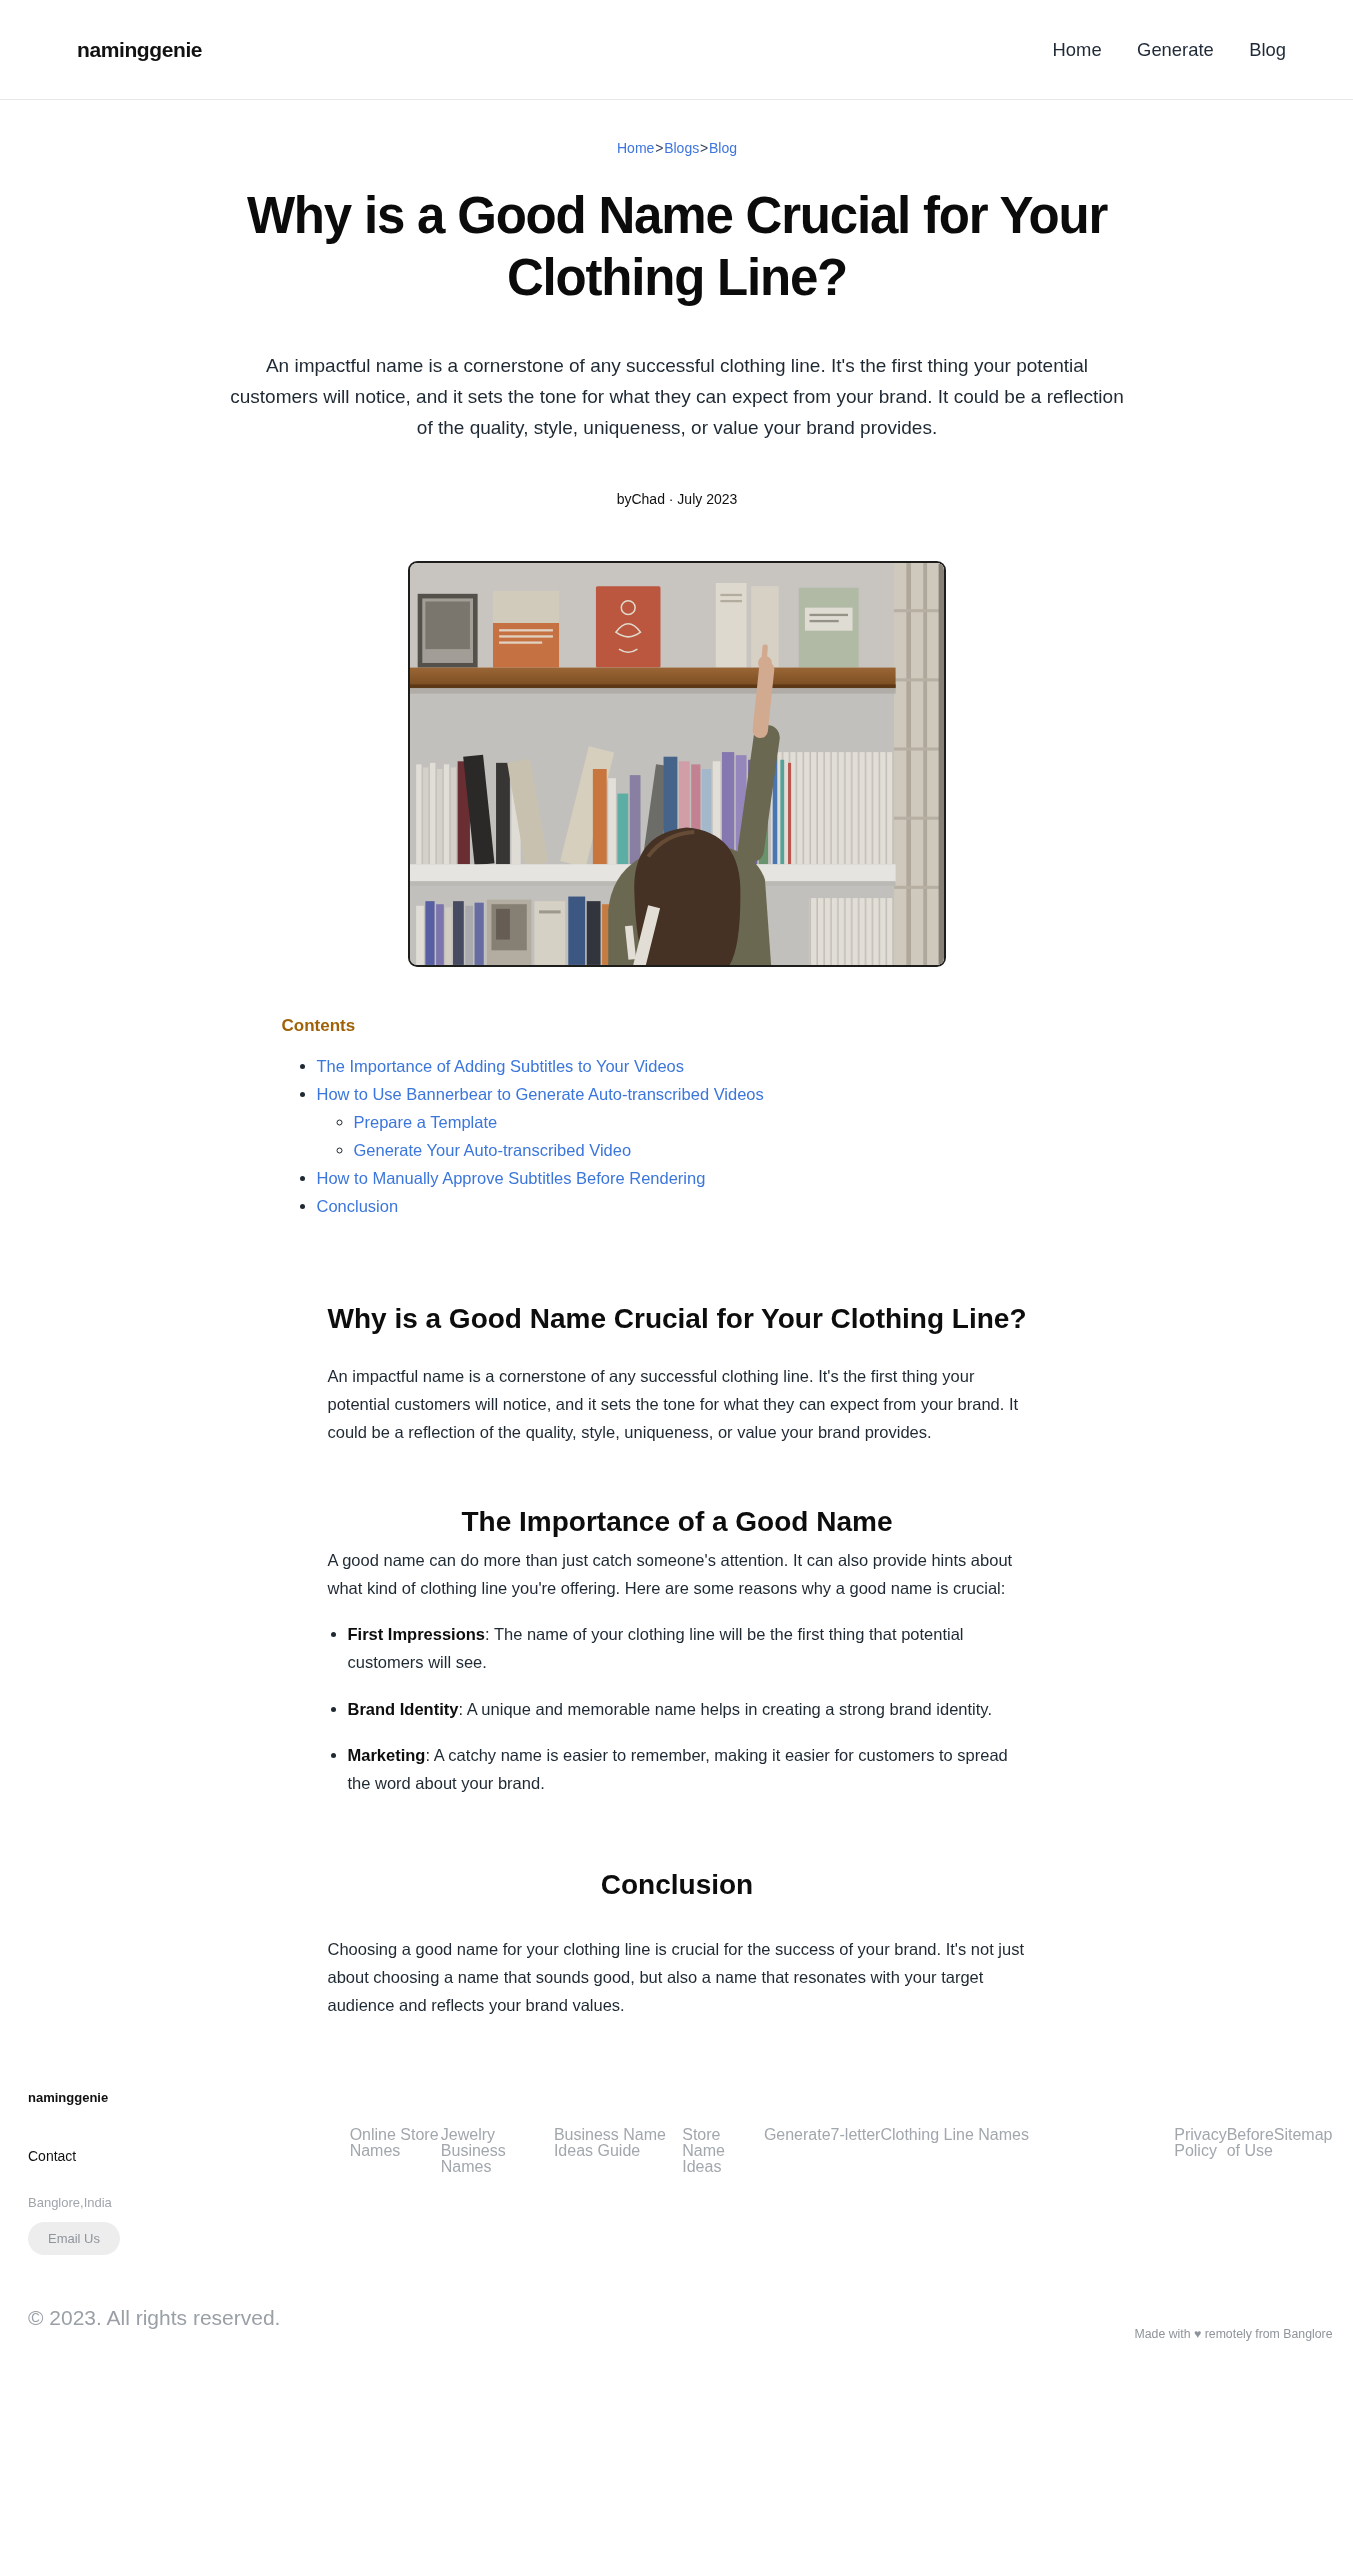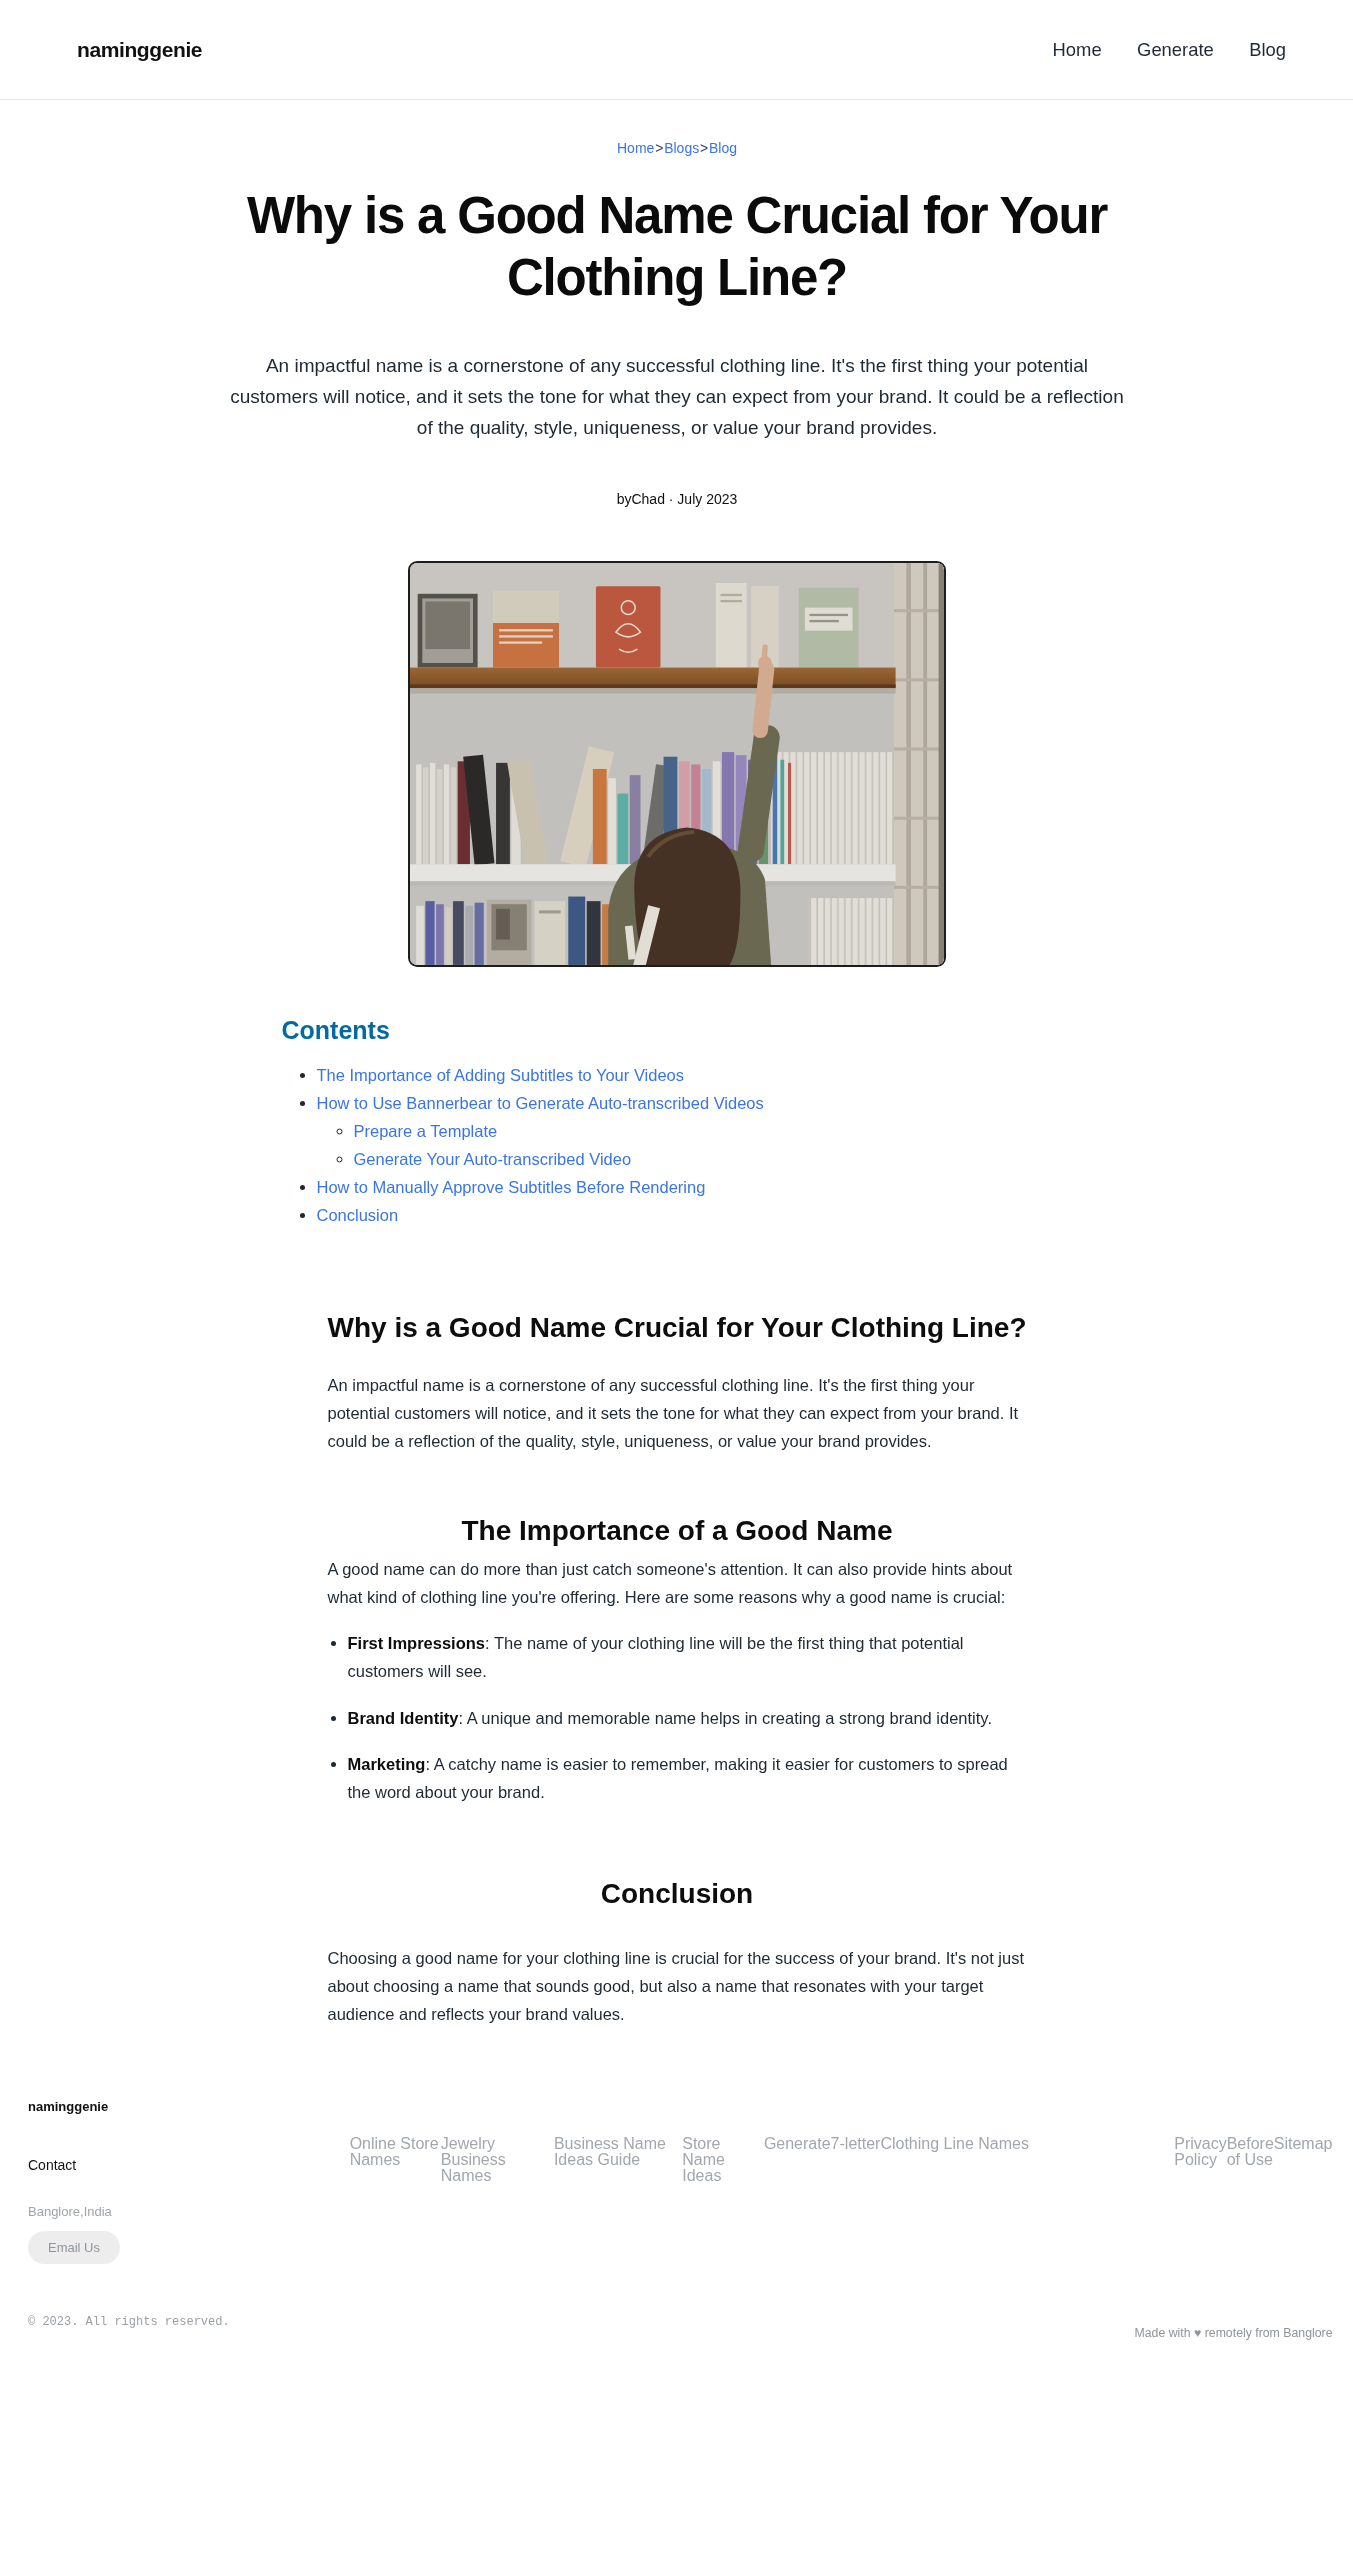--- a/index.html
+++ b/index.html
@@ -37,21 +37,21 @@
   .byline{text-align:center;margin-top:48px;font-size:14px;color:#111;}
 
   .hero-figure{
     display:block;width:534px;height:402px;margin:54px auto 0;
     border:2.3px solid #1d1d1b;border-radius:9.2px;overflow:hidden;background:#c9c7c3;
   }
   .hero-figure svg{display:block;}
 
   
   .contents-wrap{width:791px;margin:49px auto 0;}
-  .contents-heading{font-size:25px;font-weight:600;color:#0369a1;margin:0 0 15.4px;}
+  .contents-heading{font-size:17px;font-weight:600;color:#a16207;margin:0 0 15.4px;}
   .contents-list{margin:0;padding-left:35px;font-size:16.5px;line-height:28px;}
   .contents-list ul{margin:0;padding-left:37px;}
   .contents-list li{margin:0;}
   .contents-list a{color:#3b76dc;}
 
   
   .article{width:699px;margin:0 auto;}
   .article h2{font-weight:700;color:#0d0d0d;font-size:28px;line-height:1.55;margin:0;}
   .article h2.left{text-align:left;margin-top:77px;}
   .article h2.center{text-align:center;margin-top:54px;}
@@ -74,21 +74,21 @@
     margin-top:12.3px;display:inline-block;padding:9.2px 20px;background:#ededed;
     border:none;border-radius:17px;color:#8f959d;font-size:13px;
     font-family:inherit;cursor:pointer;
   }
   .fcol-links{display:flex;flex-direction:row;row-gap:16px;margin-top:37px;box-sizing:border-box;}
   .fcol-links a{font-size:16px;color:#a2a7ad;line-height:16px;}
   .fcol-2{width:425px;}
   .fcol-3{width:421px;}
   .fcol-4{flex:1;}
   .footer-bottom{display:flex;justify-content:space-between;align-items:flex-end;margin-top:51px;}
-  .copyright{font-size:12px;color:#9aa0a6;font-family:Liberation Mono, monospace;}
+  .copyright{font-size:21px;color:#9aa0a6;}
   .made-with{font-size:12.3px;color:#8f949a;transform:translateY(10.7px);}
 </style>
 </head>
 <body>
 
 <header class="site-header">
   <div class="logo">naminggenie</div>
   <nav class="topnav">
     <a>Home</a>
     <a>Generate</a>

